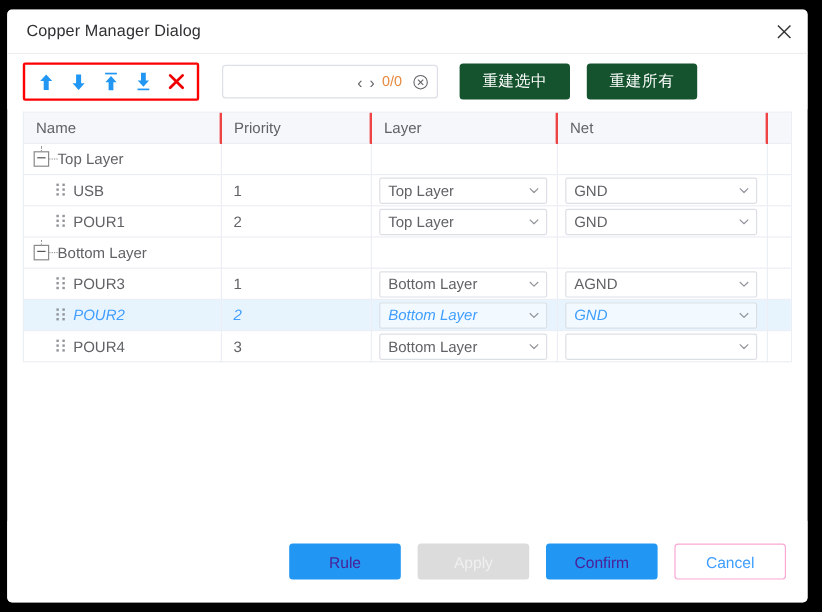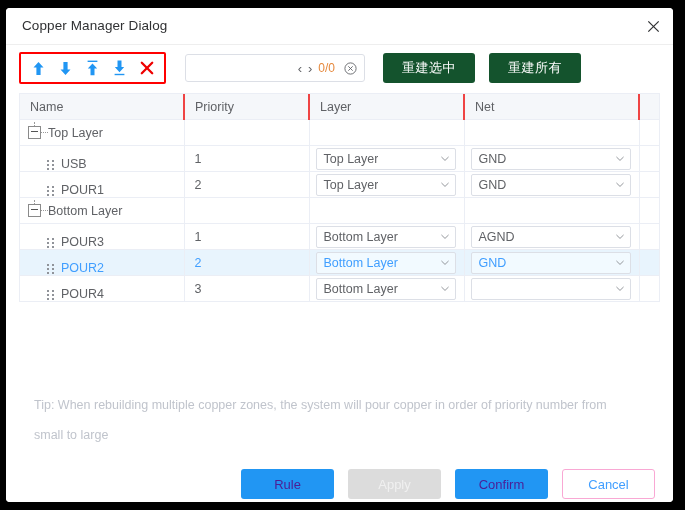--- a/index.html
+++ b/index.html
@@ -196,21 +196,21 @@
   table.grid td {
     height: 25px;
     font-size: 12.5px;
     color: #606266;
     border-bottom: 1px solid #ebeef5;
     border-right: 1px solid #ebeef5;
     padding: 0;
     vertical-align: middle;
     background: #ffffff;
   }
-  tr.row-selected td { background: #e8f4fd; }
+  tr.row-selected td { background: #e8f4fd; font-style: italic; }
   tr.row-selected td .cell-text,
   tr.row-selected td .name-label { color: #409eff; }
 
   .cell-text { padding-left: 10px; display: block; }
 
   
   .group-cell {
     display: flex;
     align-items: center;
     padding-left: 8px;
@@ -246,21 +246,21 @@
     width: 7px;
     height: 1px;
     border-top: 1px dotted #9a9a9a;
     flex: 0 0 7px;
   }
   .name-label { font-size: 12.5px; color: #606266; white-space: nowrap; }
 
   
   .child-cell {
     display: flex;
-    align-items: flex-end;
+    align-items: center;
     padding-left: 27px;
     height: 25px;
   }
   .drag-dots {
     width: 7px;
     height: 11px;
     flex: 0 0 7px;
     display: grid;
     grid-template-columns: 2px 2px;
     grid-template-rows: 2px 2px 2px;
@@ -668,21 +668,20 @@
                     </svg>
                   </span>
                 </div>
               </td>
               <td class="last-col"></td>
             </tr>
           </tbody>
       </table>
     </div>
 
-    <div class="tip">Tip: When rebuilding multiple copper zones, the system will pour copper in order of priority number from small to large</div>
 
     <div class="footer">
       <button class="btn btn-primary">Rule</button>
       <button class="btn btn-disabled">Apply</button>
       <button class="btn btn-primary">Confirm</button>
       <button class="btn btn-ghost">Cancel</button>
     </div>
 
   </div>
 </div>

